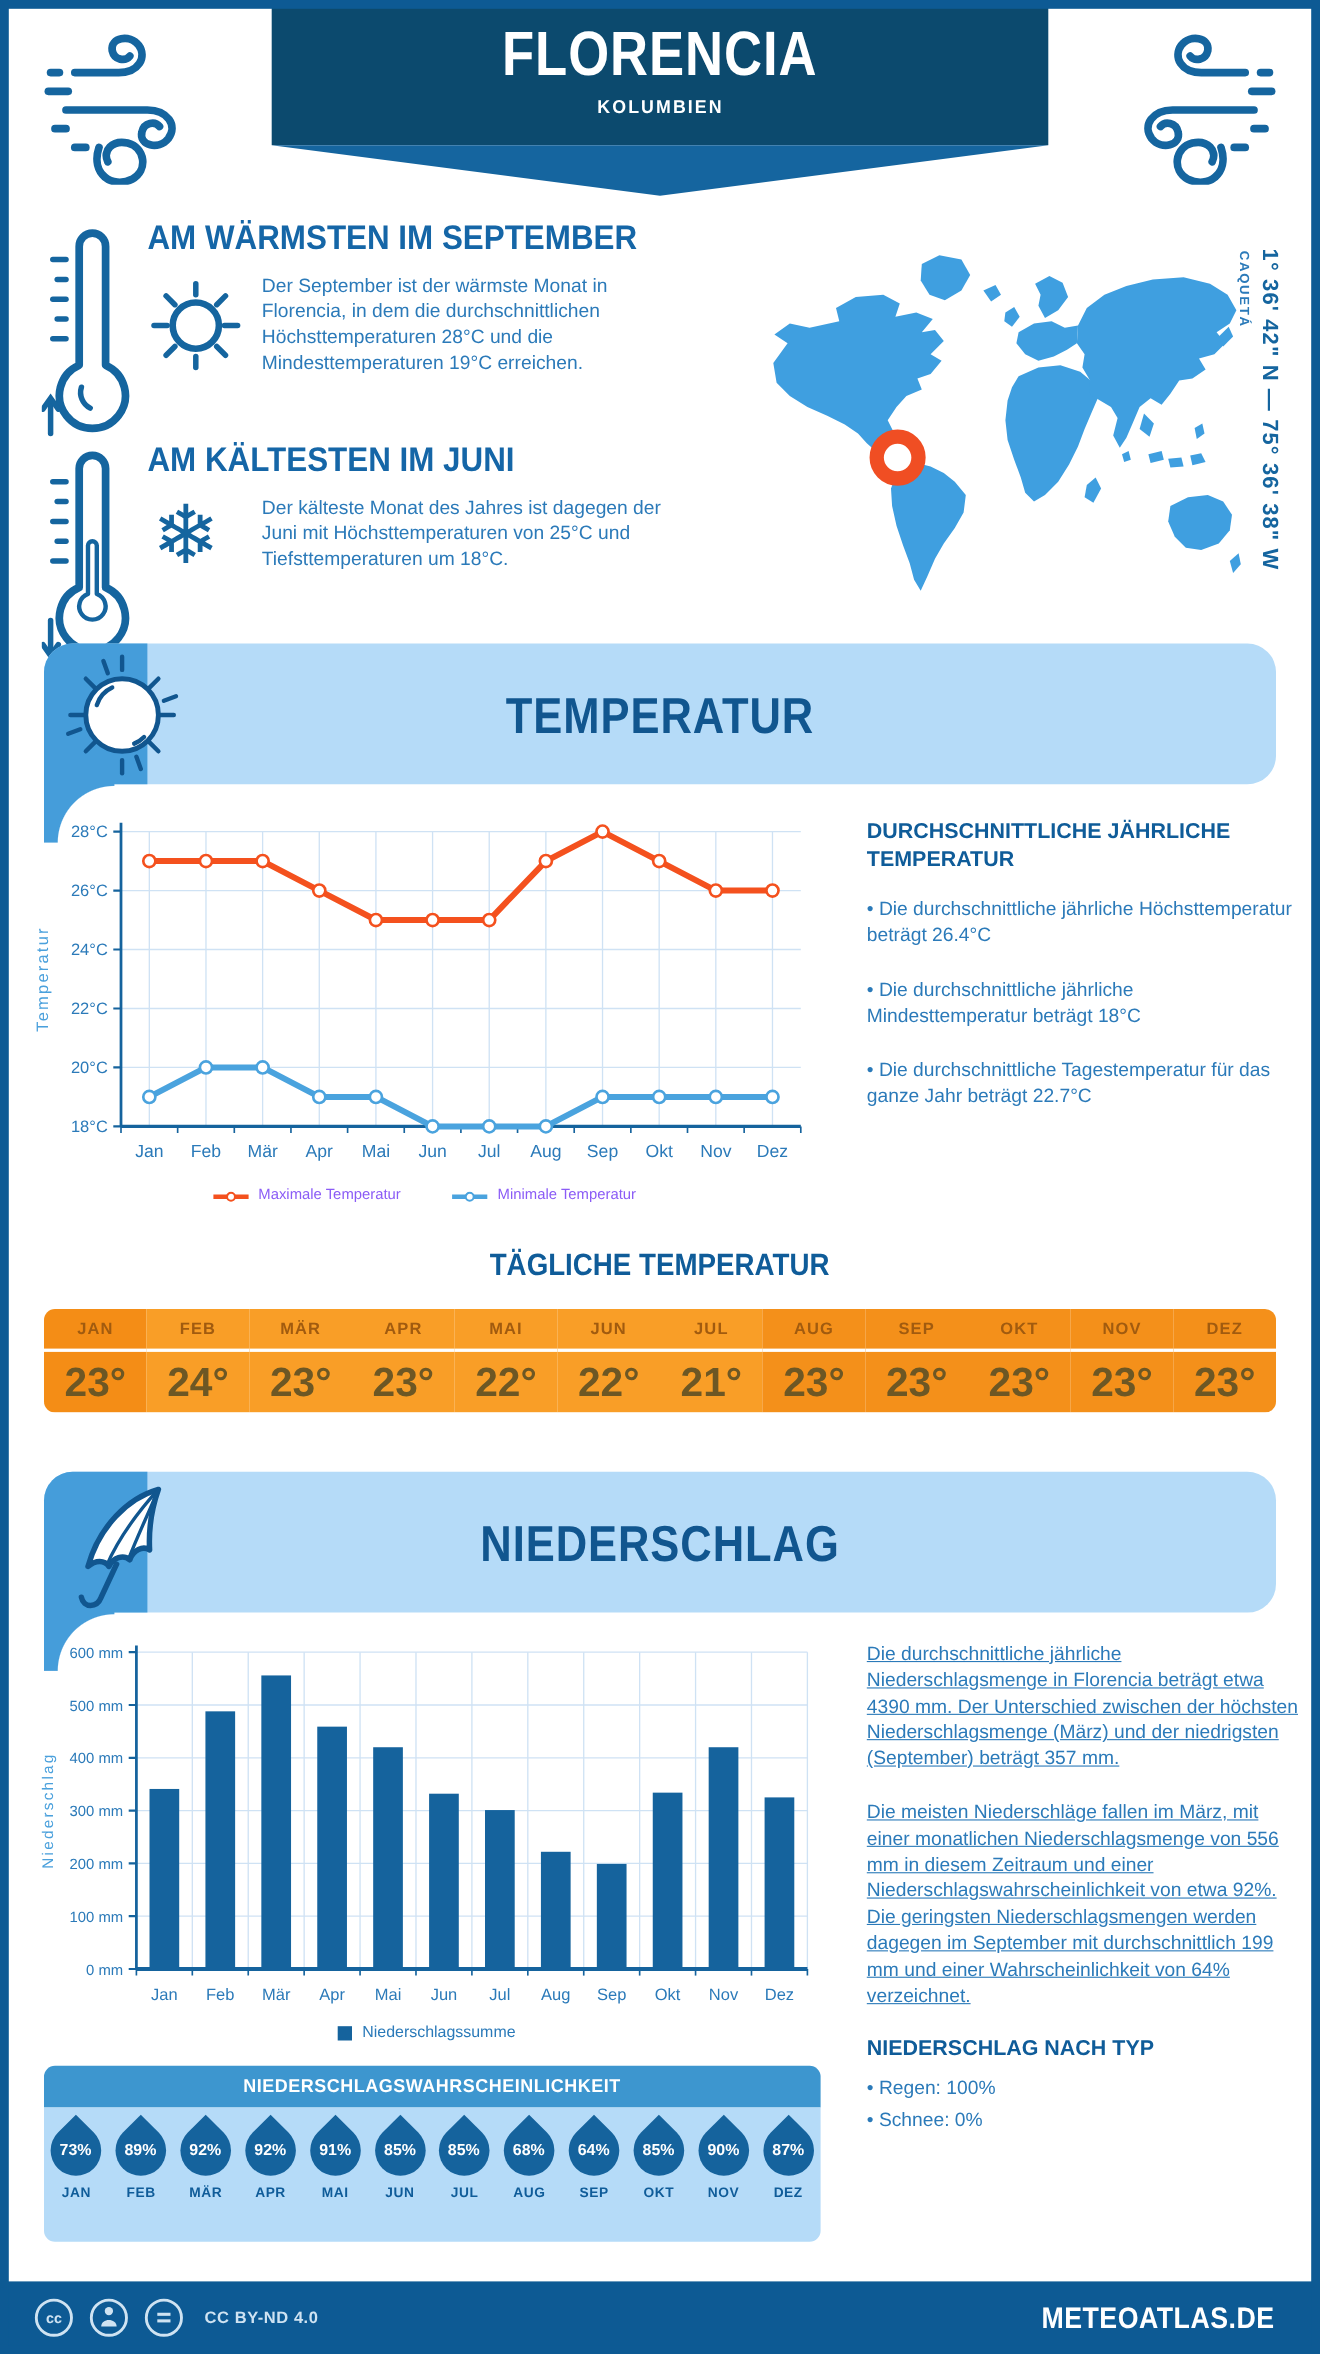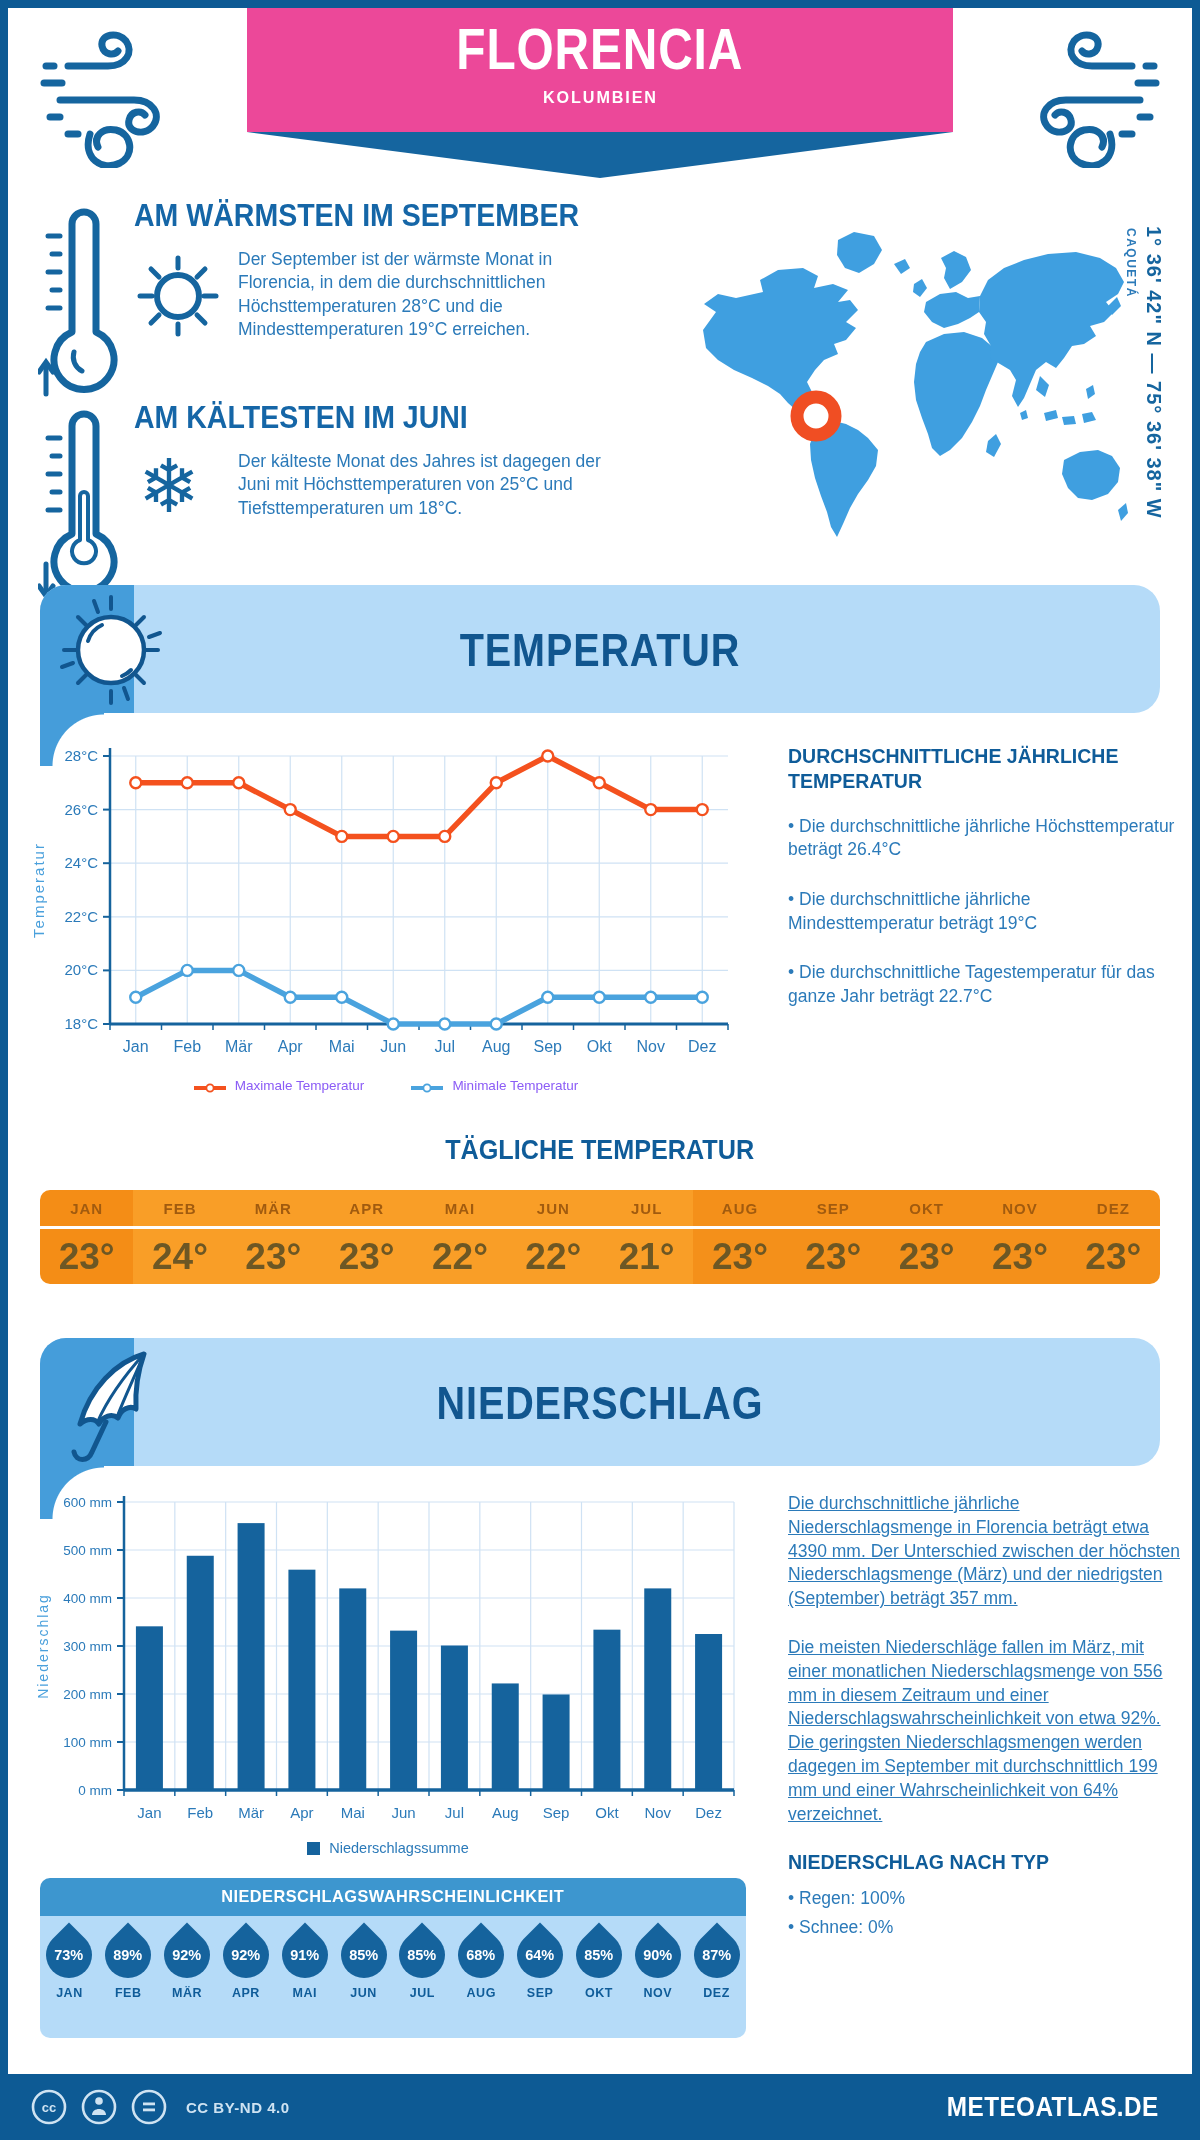--- a/index.html
+++ b/index.html
@@ -2,21 +2,21 @@
 <html><head>
 <meta charset="utf-8">
 <style>
   html,body{margin:0;padding:0;background:#e8e8e8;}
   .page{position:relative;width:1200px;height:2140px;background:#ffffff;margin:0 auto;
         font-family:"Liberation Sans",sans-serif;overflow:hidden;}
   .frame{position:absolute;inset:0;border:8px solid #0d5a94;pointer-events:none;z-index:60;}
 
   
   .ribbon{position:absolute;top:0;left:50%;transform:translateX(-50%);width:706px;z-index:5;}
-  .ribbon-body{height:132px;background:#ec4899;display:flex;flex-direction:column;align-items:center;}
+  .ribbon-body{height:132px;background:#0c4a6e;display:flex;flex-direction:column;align-items:center;}
   .ribbon-notch{width:0;height:0;border-left:353px solid transparent;border-right:353px solid transparent;
                 border-top:46px solid #15659f;}
   .city-title{margin-top:16px;color:#fff;font-size:57px;font-weight:bold;display:inline-block;
               transform:scaleX(.84);letter-spacing:1px;white-space:nowrap;}
   .city-sub{margin-top:6px;color:#fff;font-size:17px;letter-spacing:2px;font-weight:bold;
             display:inline-block;transform:scaleX(.95);}
   .wind{position:absolute;top:22px;z-index:4;}
   .wind.left{left:38px;}
   .wind.right{right:38px;transform:scaleX(-1);}
 
@@ -343,21 +343,21 @@
       <circle cx="17" cy="5" r="3.6" fill="#fff" stroke="#4aa3de" stroke-width="1.8"></circle>
         </svg>
         <span>Minimale Temperatur</span>
       </div>
     </div>
 
   <div class="col-right" style="top:744px;">
     <h3>DURCHSCHNITTLICHE JÄHRLICHE TEMPERATUR</h3>
     <div id="tempBullets">
         <div class="bullet">• Die durchschnittliche jährliche Höchsttemperatur beträgt 26.4°C</div>
-        <div class="bullet">• Die durchschnittliche jährliche Mindesttemperatur beträgt 19°C</div>
+        <div class="bullet">• Die durchschnittliche jährliche Mindesttemperatur beträgt 18°C</div>
         <div class="bullet">• Die durchschnittliche Tagestemperatur für das ganze Jahr beträgt 22.7°C</div>
       </div>
   </div>
 
   <div class="daily-title">
     <span>TÄGLICHE TEMPERATUR</span>
   </div>
   <div class="daily-table" id="dailyTable">
       <div class="dcol shadeA">
         <div class="dm">JAN</div>

